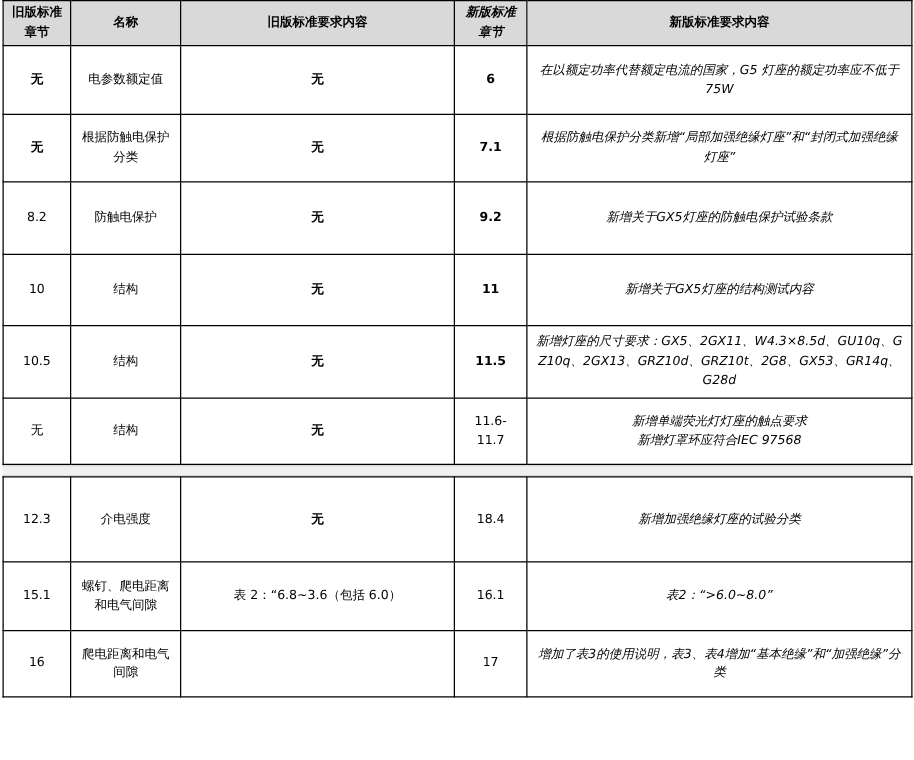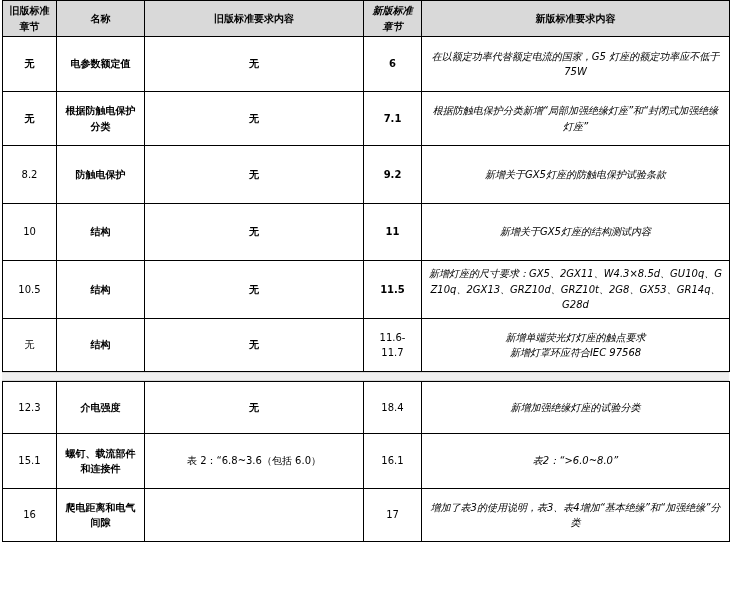--- a/index.html
+++ b/index.html
@@ -18,21 +18,21 @@
     border:1px solid #000;
     vertical-align:middle;text-align:center;
     padding:2px 6px;overflow:hidden;word-break:break-all;
   }
   table.cmp th{
     background:#d9d9d9;font-weight:bold;font-size:10px;
     padding:2px 6px;
   }
   th.hp1{padding:2px 8px;}
   th.hp4{padding:2px 8px;font-style:italic;}
-  td.namec{padding:2px 15px;font-weight:bold;}
+  td.namec{padding:2px 15px;font-weight:normal;}
   td.leftc{text-align:left;padding:2px 8px;word-break:break-word;font-style:italic;}
   .b{font-weight:bold;}
   .pre{white-space:pre-line;}
   .gap{height:7px;background:#f0f0f0;border-top:1px solid #d8d8d8;border-bottom:1px solid #d8d8d8;margin:0 2px;}
 </style>
 </head>
 <body>
 
 <div class="wrap">
 
@@ -103,30 +103,30 @@
 
   <table class="cmp">
     <colgroup>
       <col style="width:54px">
         <col style="width:88px">
         <col style="width:219px">
         <col style="width:58px">
         <col style="width:308px">
     </colgroup>
     <tbody>
-        <tr style="height:52px">
+        <tr style="height:68px">
       <td>12.3</td>
       <td class="namec">介电强度</td>
       <td class="b">无</td>
       <td>18.4</td>
       <td class="leftc">新增加强绝缘灯座的试验分类</td>
     </tr>
     <tr style="height:55px">
       <td>15.1</td>
-      <td class="namec">螺钉、载流部件和连接件</td>
+      <td class="namec">螺钉、爬电距离和电气间隙</td>
       <td>表 2：“6.8~3.6（包括 6.0）</td>
       <td>16.1</td>
       <td class="leftc">表2：“&gt;6.0~8.0”</td>
     </tr>
     <tr style="height:53px">
       <td>16</td>
       <td class="namec">爬电距离和电气间隙</td>
       <td></td>
       <td>17</td>
       <td class="leftc">增加了表3的使用说明，表3、表4增加“基本绝缘”和“加强绝缘”分类</td>

